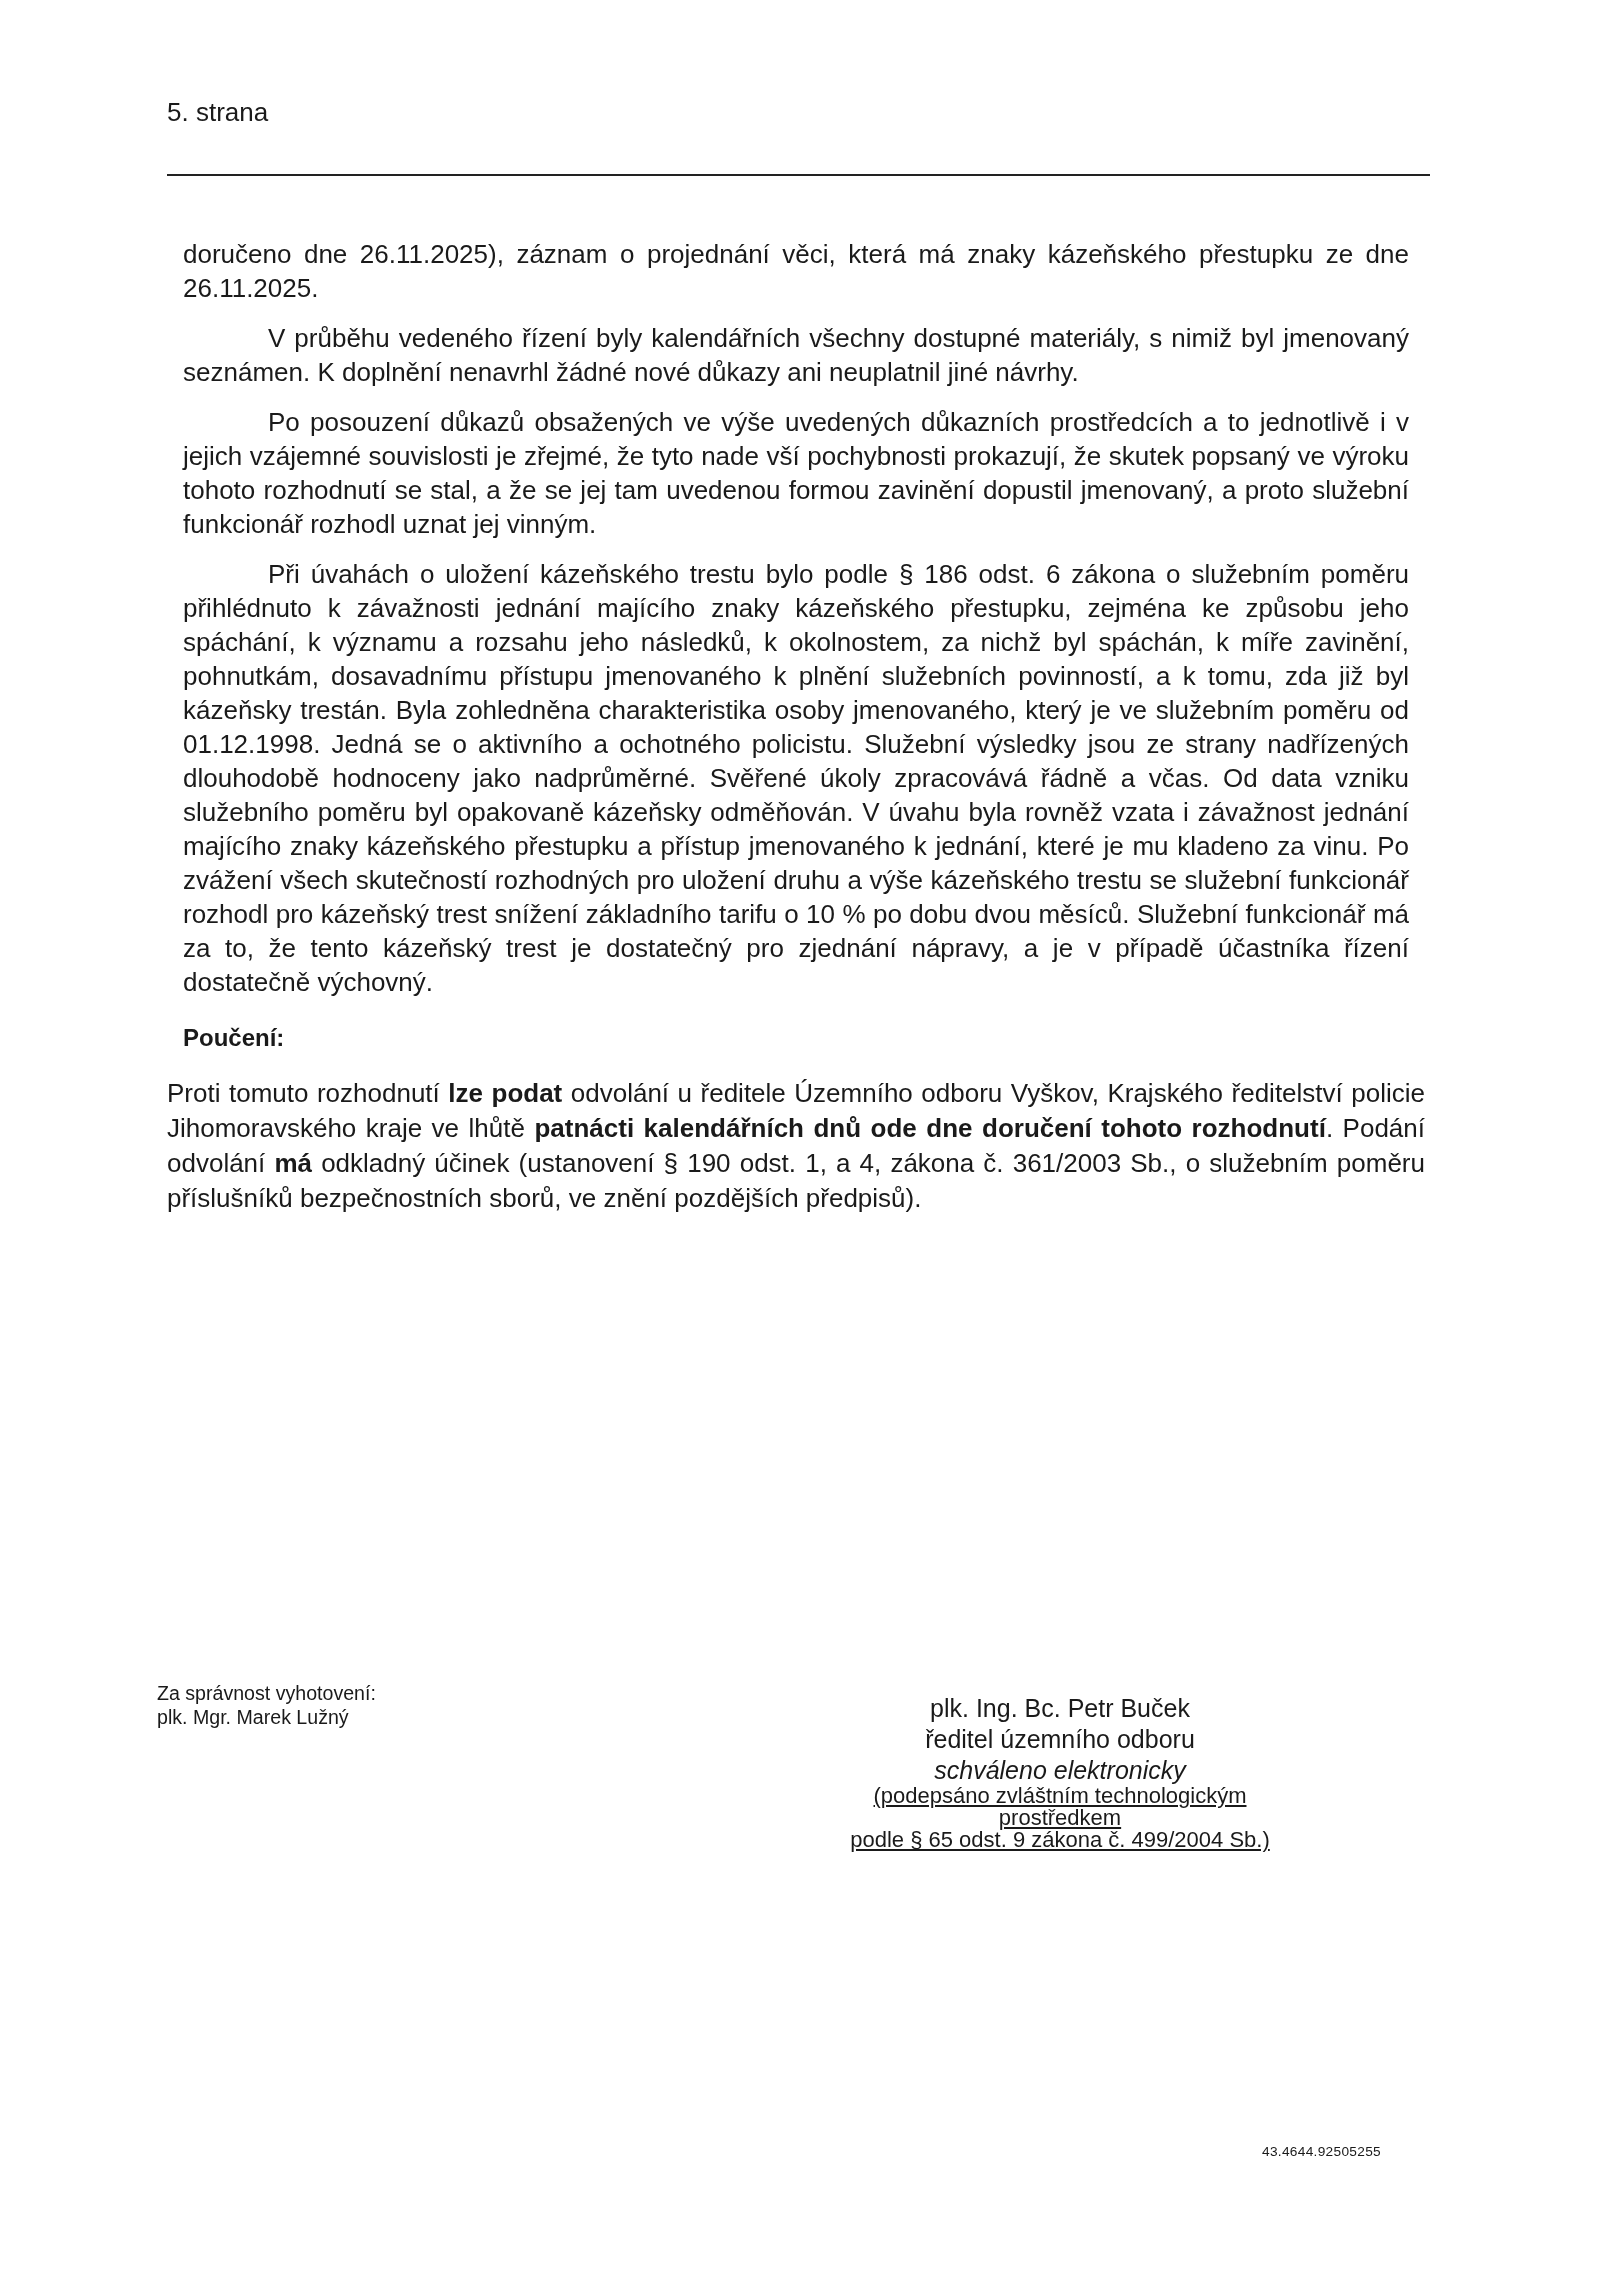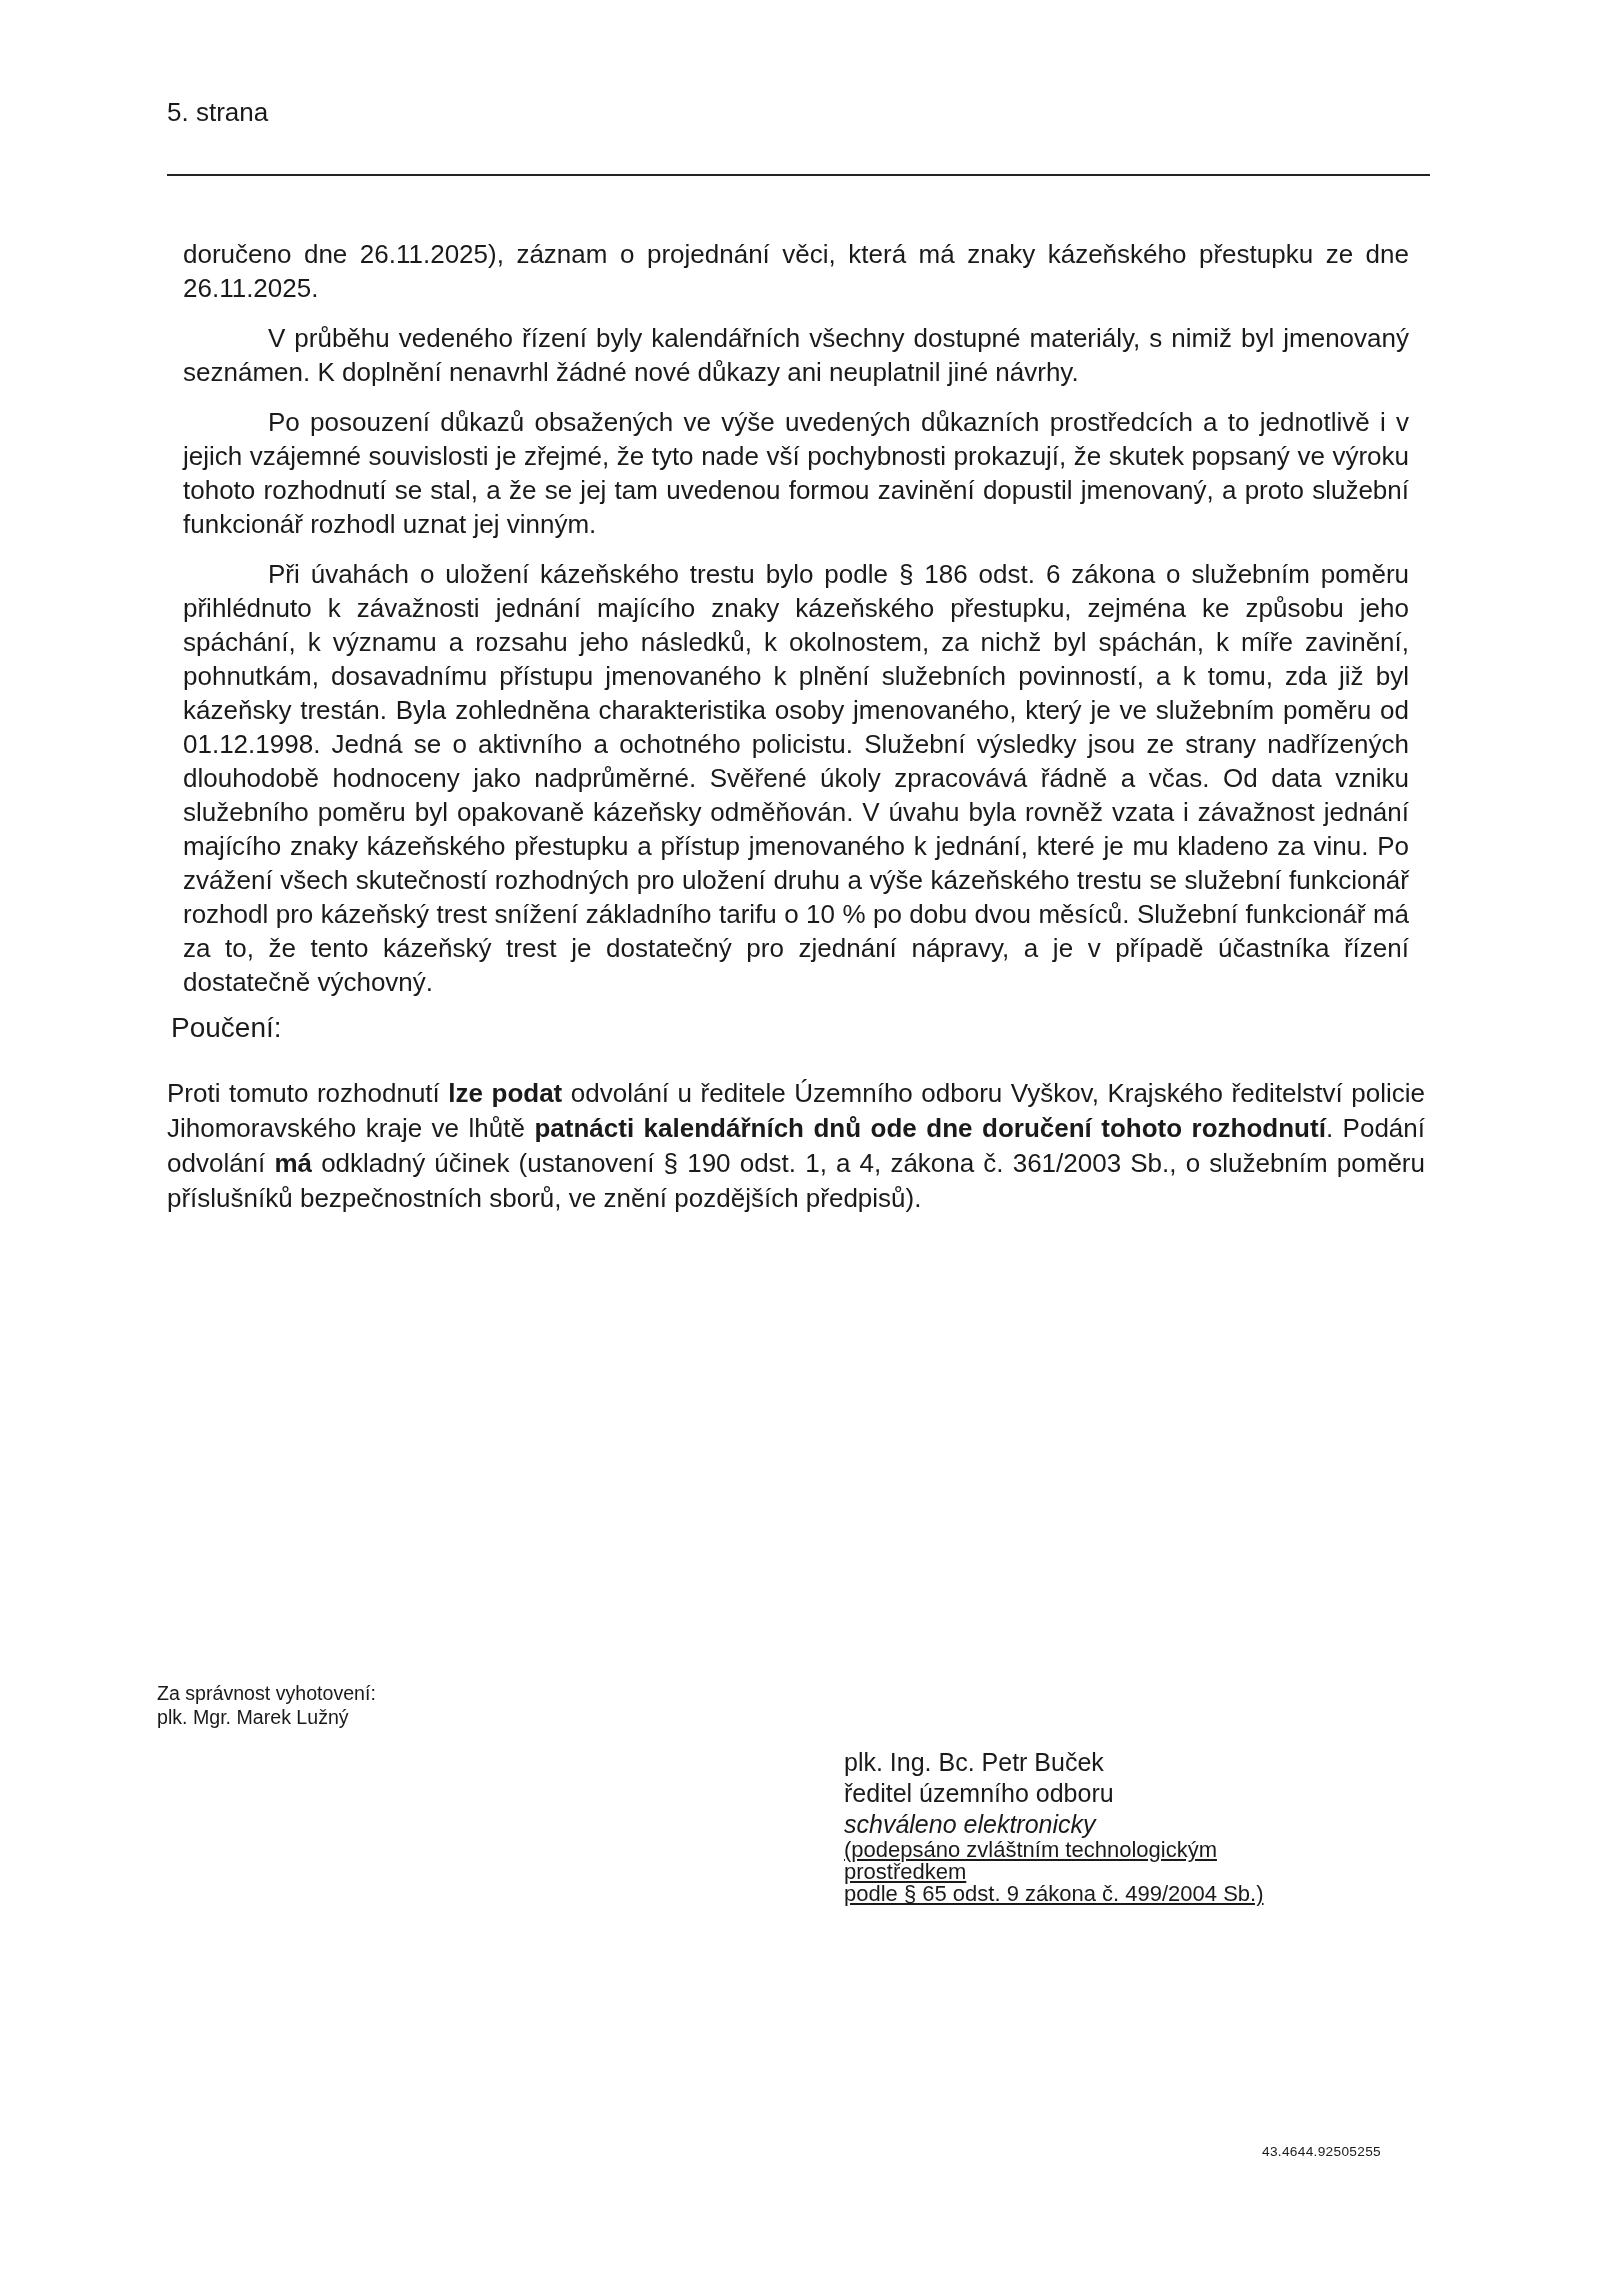--- a/index.html
+++ b/index.html
@@ -3,25 +3,25 @@
 <meta charset="utf-8">
 <style>
   html, body { margin: 0; padding: 0; background: #ffffff; }
   body { width: 1623px; height: 2295px; position: relative; overflow: hidden;
          font-family: "Liberation Sans", sans-serif; color: #1a1a1a; }
   .page-header { position: absolute; left: 167px; top: 97px; font-size: 26px; }
   .rule { position: absolute; left: 167px; top: 174px; width: 1263px; height: 0; border-top: 2px solid #222; }
   .body-text { position: absolute; left: 167px; top: 221px; width: 1258px; font-size: 26px; line-height: 34px; }
   .para { margin: 16px; text-align: justify; text-align-last: left; }
   .para.indent { text-indent: 85px; }
-  .section-title { position: absolute; left: 167px; top: 1008px; font-size: 28px; font-weight: normal; margin: 4px; }
+  .section-title { position: absolute; left: 167px; top: 1008px; font-size: 24px; font-weight: bold; margin: 16px; }
   .instruction { position: absolute; left: 167px; top: 1076px; width: 1258px; font-size: 26px; line-height: 35px; margin: 0; text-align: justify; text-align-last: left; }
   .instruction b { font-weight: bold; }
   .correctness { position: absolute; left: 157px; top: 1682px; font-size: 19.6px; line-height: 23.6px; }
-  .signature { position: absolute; left: 844px; top: 1747px; width: 432px; text-align: left; }
+  .signature { position: absolute; left: 844px; top: 1693px; width: 432px; text-align: center; }
   .sig-name { font-size: 25px; line-height: 31px; }
   .sig-role { font-size: 25px; line-height: 31px; }
   .sig-approved { font-size: 25px; font-style: italic; line-height: 30px; }
   .sig-note { font-size: 22px; line-height: 22px; text-decoration: underline; }
   .doc-id { position: absolute; left: 1262px; top: 2144px; font-size: 13.7px; letter-spacing: 0.3px; }
 </style>
 </head>
 <body>
 
 <div class="page-header">5. strana</div>

